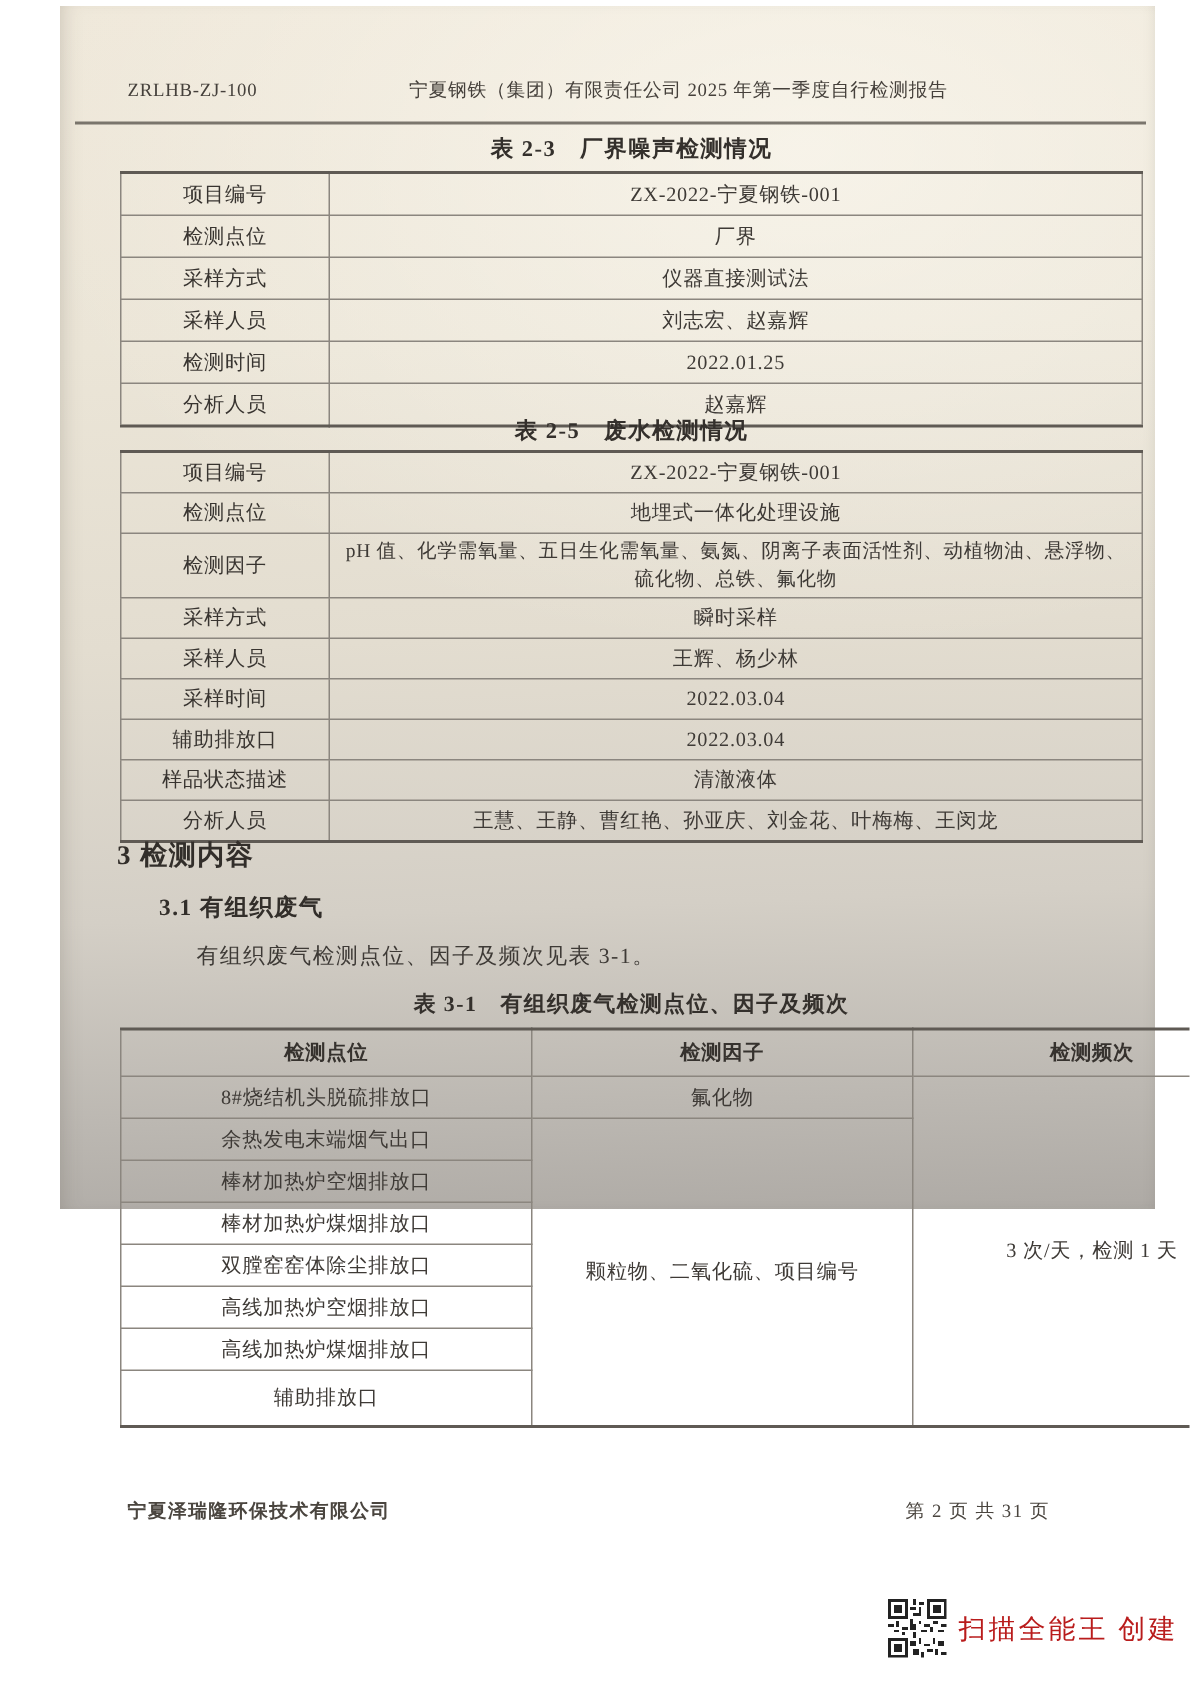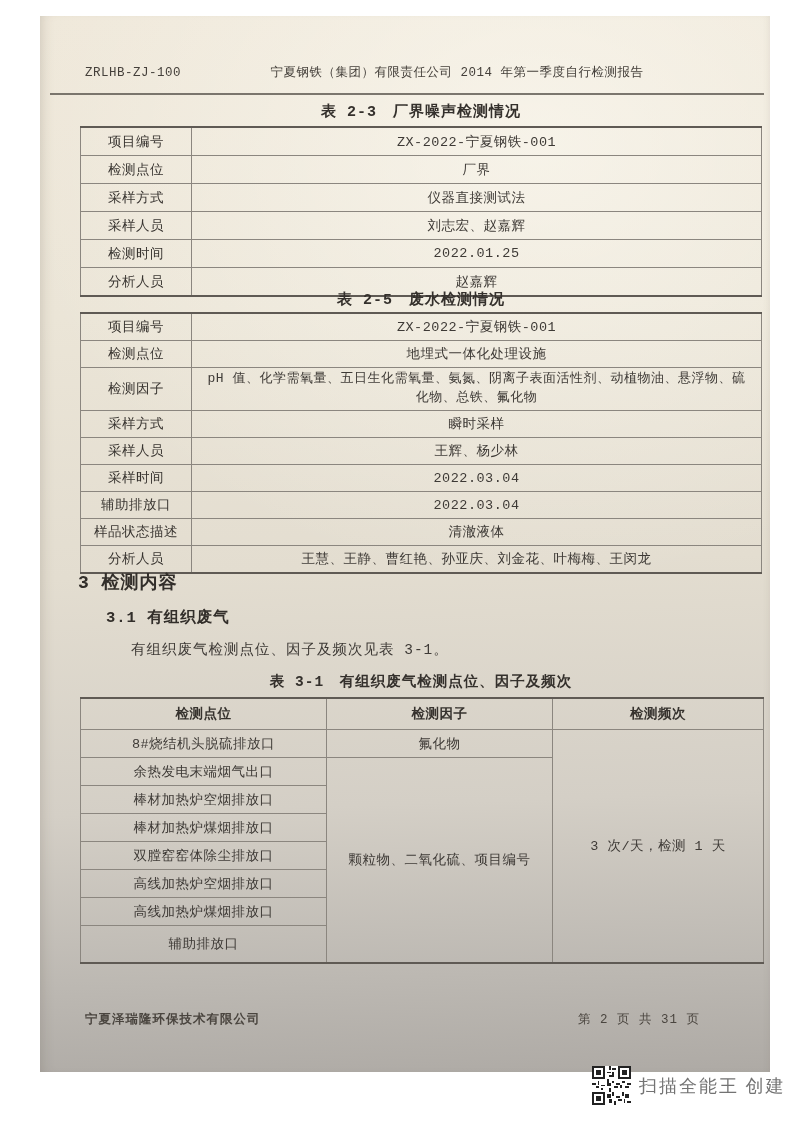--- a/index.html
+++ b/index.html
@@ -1,42 +1,41 @@
 <!DOCTYPE html>
 <html><head>
 <meta charset="utf-8">
 <style>
   html,body{margin:0;padding:0;}
   body{
     width:793px;height:1123px;background:#ffffff;position:relative;overflow:hidden;
     font-family:"Liberation Serif","DejaVu Serif",serif;
   }
   .page{
-    position:absolute;left:40px;top:16px;width:730px;height:1056px;
+    position:absolute;left:40px;top:4px;width:730px;height:802px;
     background:
       radial-gradient(120% 70% at 68% 12%, rgba(255,253,246,.55), rgba(255,255,255,0) 60%),
       linear-gradient(178deg,#efe8da 0%,#ebe5d7 28%,#e3ddd0 52%,#d4cfc6 74%,#bcb8b2 90%,#aeaaa5 100%);
     box-shadow: inset 10px 0 14px -10px rgba(80,70,60,.25), inset -6px 0 10px -8px rgba(80,70,60,.18);
     color:#3b3733;
-    font-family:Liberation Mono, monospace;
   }
   .hdr{position:absolute;top:48px;left:45px;width:678px;display:flex;align-items:baseline;font-size:12.5px;letter-spacing:.5px;color:#45403b;}
   .hdr-code{white-space:nowrap;}
   .hdr-title{flex:1;text-align:center;padding-right:30px;}
   .hdr-rule{position:absolute;top:77px;left:10px;width:714px;height:2px;background:#5c5750;opacity:.8;}
 
   .tbl-title{position:absolute;left:40px;width:682px;text-align:center;font-weight:bold;font-size:15px;letter-spacing:1px;color:#34302c;}
   .t23-title{top:86px;}
   .t24-title{top:274px;}
   .t31-title{top:656px;font-size:14.5px;}
 
   table{position:absolute;left:40px;width:682px;border-collapse:collapse;table-layout:fixed;
         border-top:2px solid #5f5a54;border-bottom:2px solid #5f5a54;}
   td,th{border:1px solid #8b867f;text-align:center;vertical-align:middle;
-        font-size:13.5px;color:#3e3a36;padding:1px 0;letter-spacing:.5px;}
+        font-size:13.5px;color:#3e3a36;padding:1px 14px;letter-spacing:.5px;}
   .kv td.lbl{width:110px;font-size:13.5px;color:#383430;}
   .t23{top:110px;}
   .t23 td{height:25px;}
   .t24{top:296px;}
   .t24 td{height:24px;}
   .t24 td.wrap{height:38px;font-size:13px;line-height:1.45;padding:2px 10px;}
   .t31{top:681px;}
   .t31 th{height:28px;font-weight:bold;font-size:13.5px;color:#36322e;}
   .t31 td{height:25px;}
   .t31 td.tall{height:34px;}
@@ -47,30 +46,30 @@
   .sec-h1{position:absolute;top:554px;left:38px;font-weight:bold;font-size:18px;letter-spacing:1px;color:#322e2a;text-align:center;}
   .sec-h2{position:absolute;top:591px;left:66px;font-weight:bold;font-size:15.5px;letter-spacing:1px;color:#322e2a;}
   .sec-p{position:absolute;top:624px;left:91px;font-size:14.5px;letter-spacing:1px;color:#3e3a36;}
 
   .footer{position:absolute;top:995px;left:45px;right:70px;display:flex;justify-content:space-between;
           font-size:12.5px;color:#4a453f;letter-spacing:1px;gap:44px;}
   .f-company{font-weight:bold;}
 
   .scanner-mark{position:absolute;left:592px;top:1066px;display:flex;align-items:center;gap:8px;}
   .qr{width:39px;height:39px;display:block;}
-  .scan-label{font-size:18px;color:#737373;letter-spacing:2px;font-family:"Liberation Serif","DejaVu Serif",serif;}
+  .scan-label{font-size:18px;color:#b91c1c;letter-spacing:2px;font-family:"Liberation Serif","DejaVu Serif",serif;}
 </style>
 </head>
 <body>
 
 <div class="page">
 
   <div class="hdr">
     <span class="hdr-code">ZRLHB-ZJ-100</span>
-    <span class="hdr-title">宁夏钢铁（集团）有限责任公司 2014 年第一季度自行检测报告</span>
+    <span class="hdr-title">宁夏钢铁（集团）有限责任公司 2025 年第一季度自行检测报告</span>
   </div>
   <div class="hdr-rule"></div>
 
   <div class="tbl-title t23-title">表 2-3　厂界噪声检测情况</div>
   <table class="kv t23">
     <tbody>
         <tr>
           <td class="lbl">项目编号</td>
           <td>ZX-2022-宁夏钢铁-001</td>
         </tr>

